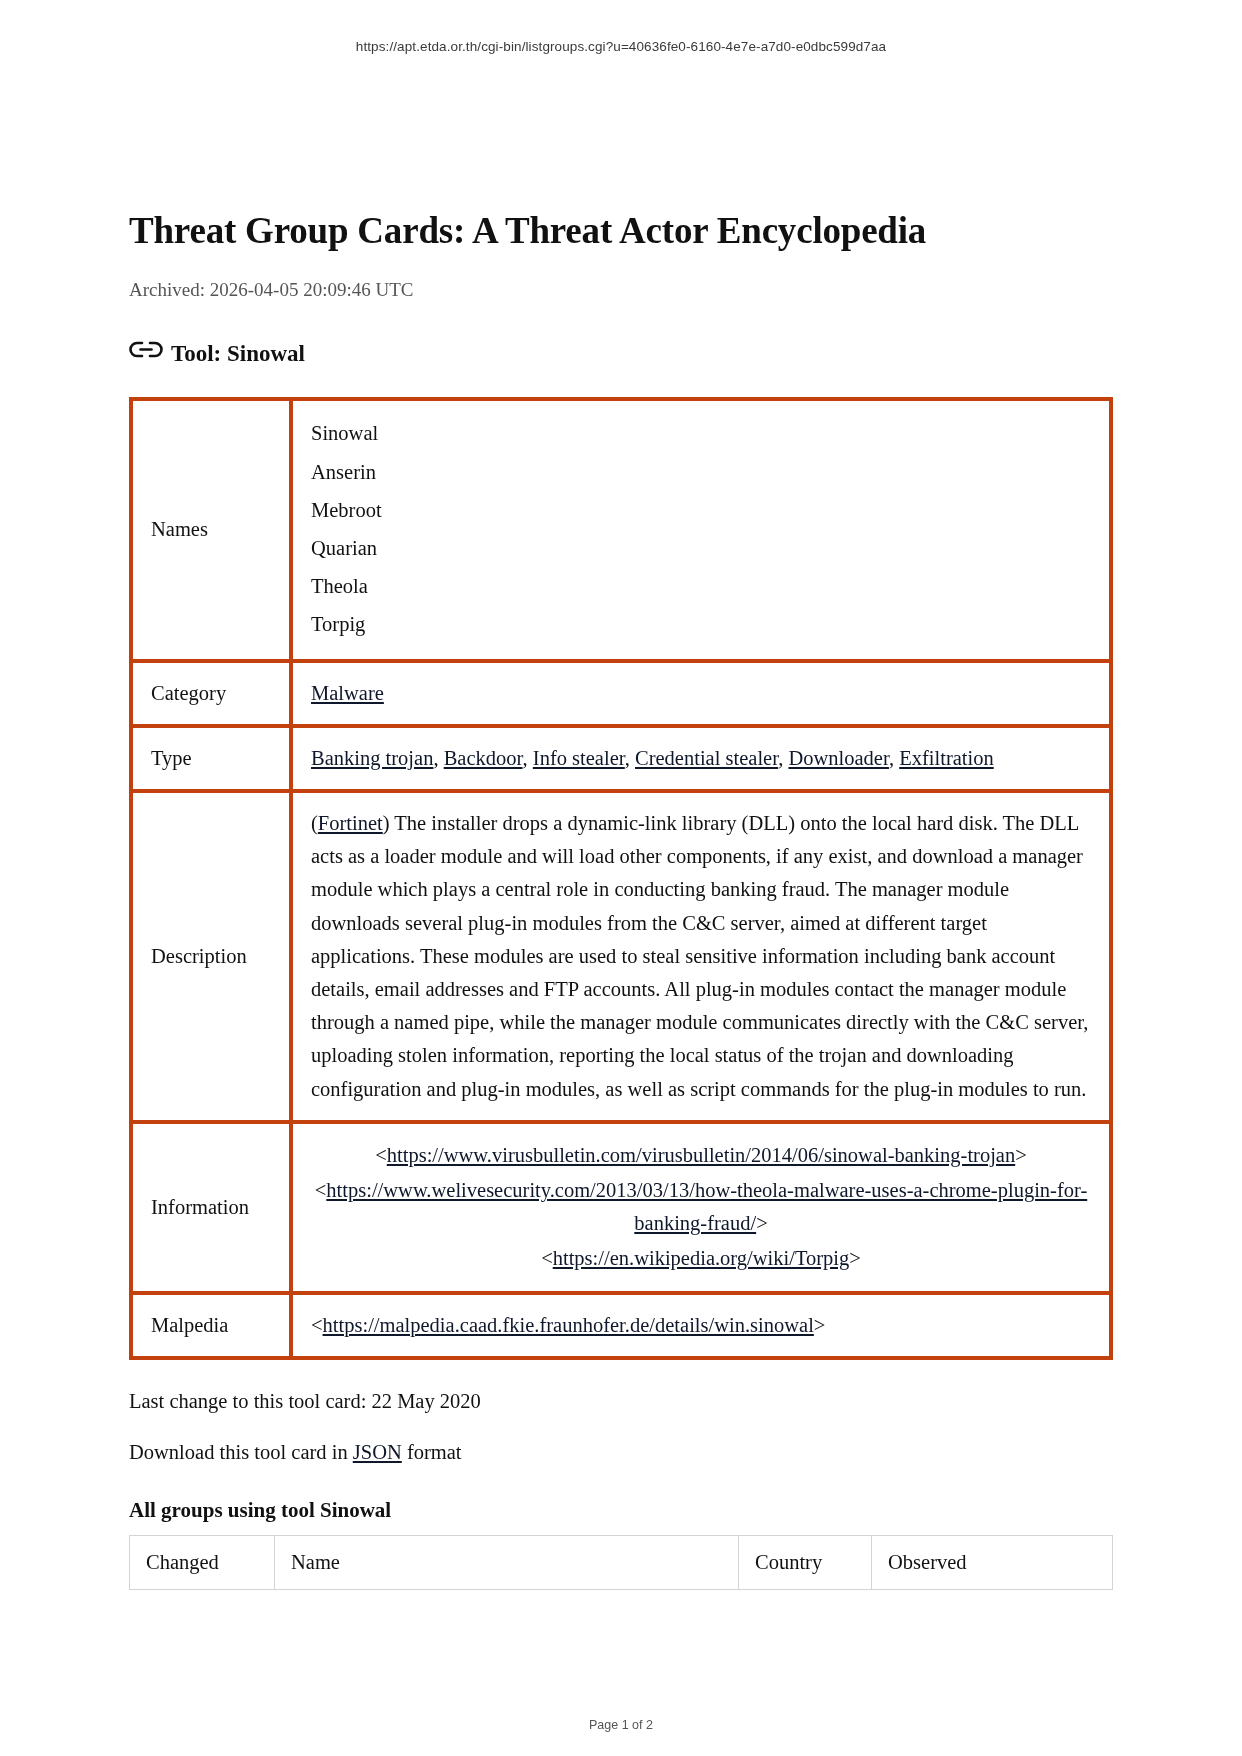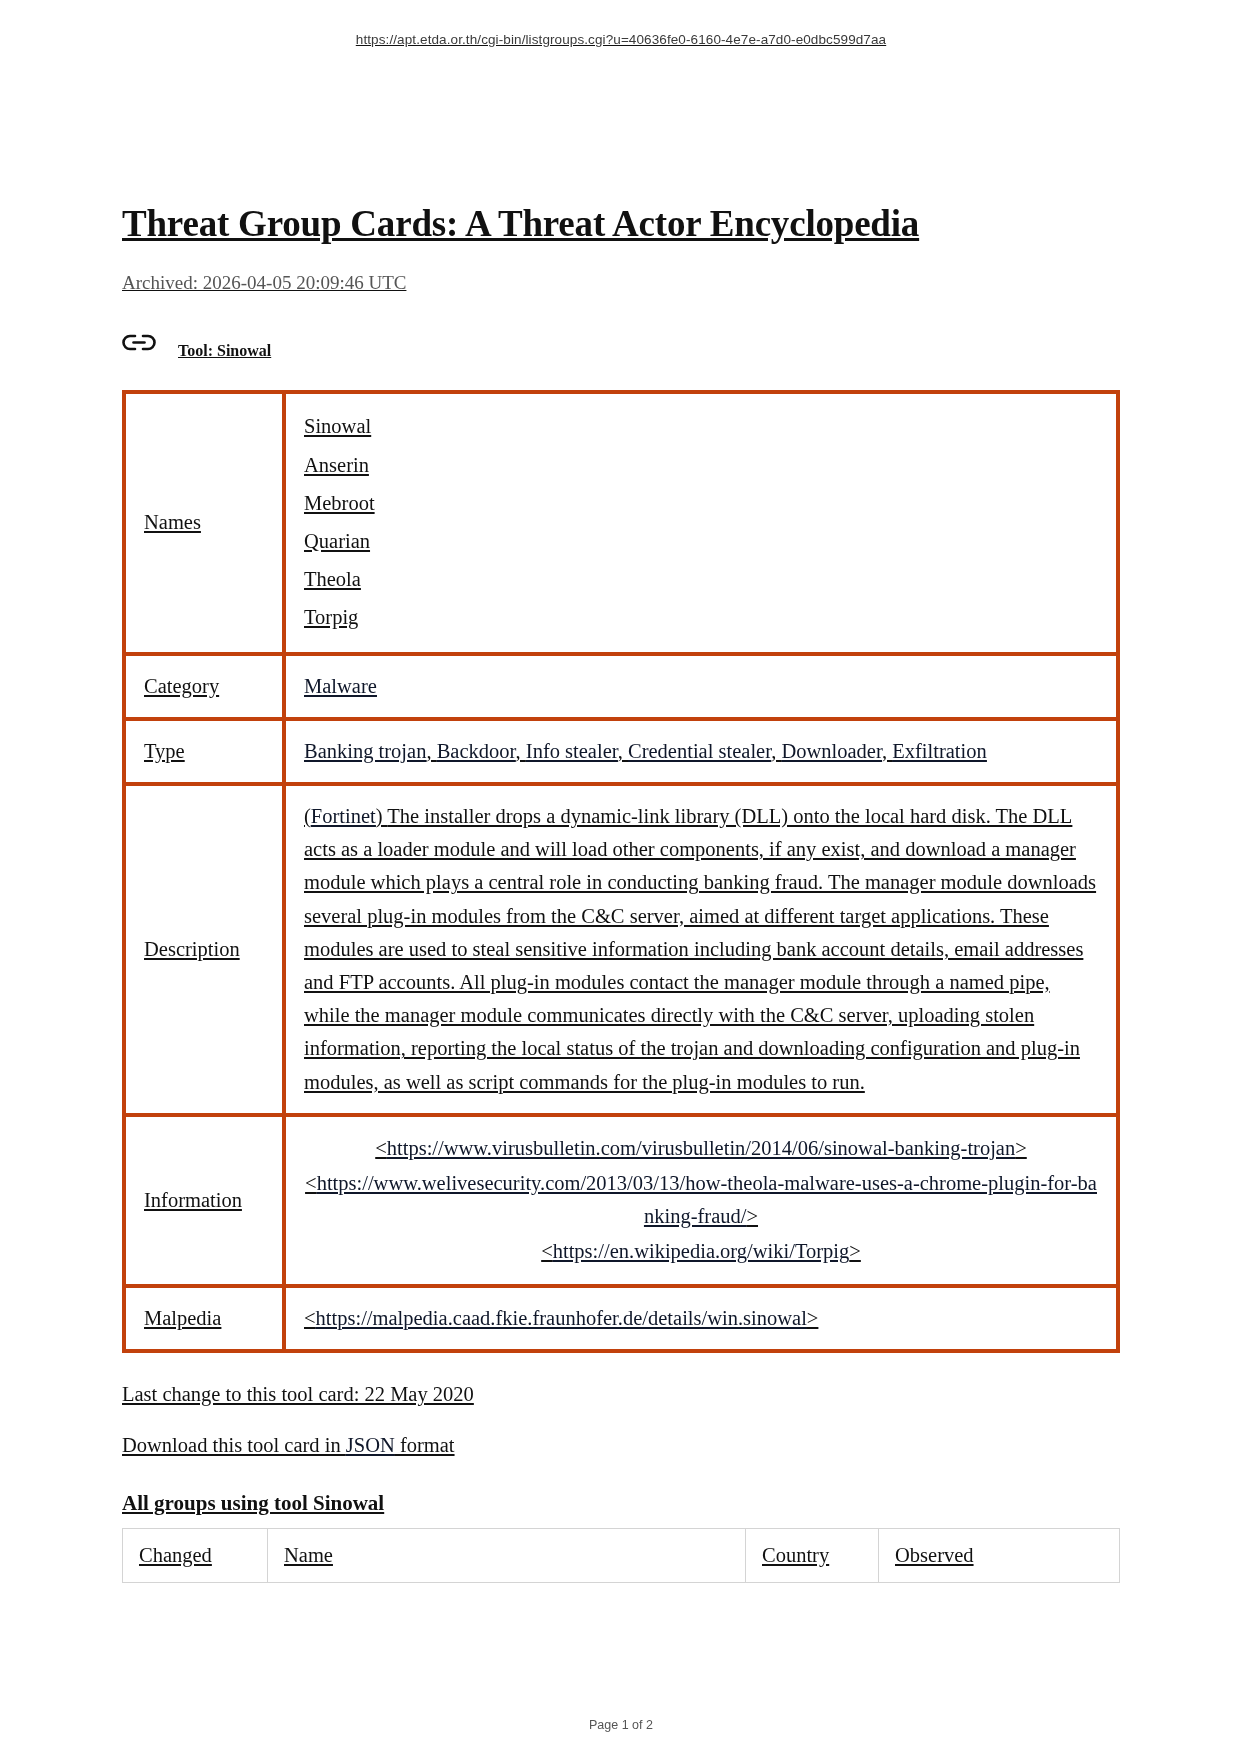--- a/index.html
+++ b/index.html
@@ -12,22 +12,21 @@
     min-height: 1756px;
     font-family: "Liberation Serif", serif;
     color: #111111;
     position: relative;
   }
   .page {
     position: relative;
     width: 1242px;
     min-height: 1756px;
     box-sizing: border-box;
-    padding: 4px;
-    text-decoration: underline;
+    padding: 11px;
   }
   .url-header {
     text-align: center;
     font-family: "Liberation Sans", sans-serif;
     font-size: 13.5px;
     color: #3a3a3a;
     padding-top: 28px;
     letter-spacing: 0.1px;
   }
   .content {
@@ -52,27 +51,27 @@
     font-size: 20.5px;
     margin-top: 36px;
     color: #111111;
   }
   a {
     color: #0f172a;
     text-decoration: underline;
   }
   .breadcrumb a { color: #1a1ae6; }
   h2.tool-heading {
-    font-size: 16px;
+    font-size: 23px;
     font-weight: bold;
     margin: 0;
     padding-top: 36px;
     display: flex;
     align-items: flex-end;
-    gap: 22px;
+    gap: 8px;
   }
   .link-icon {
     display: inline-block;
     width: 34px;
     height: 30px;
     position: relative;
     top: -2px;
   }
   table.card {
     width: 100%;

